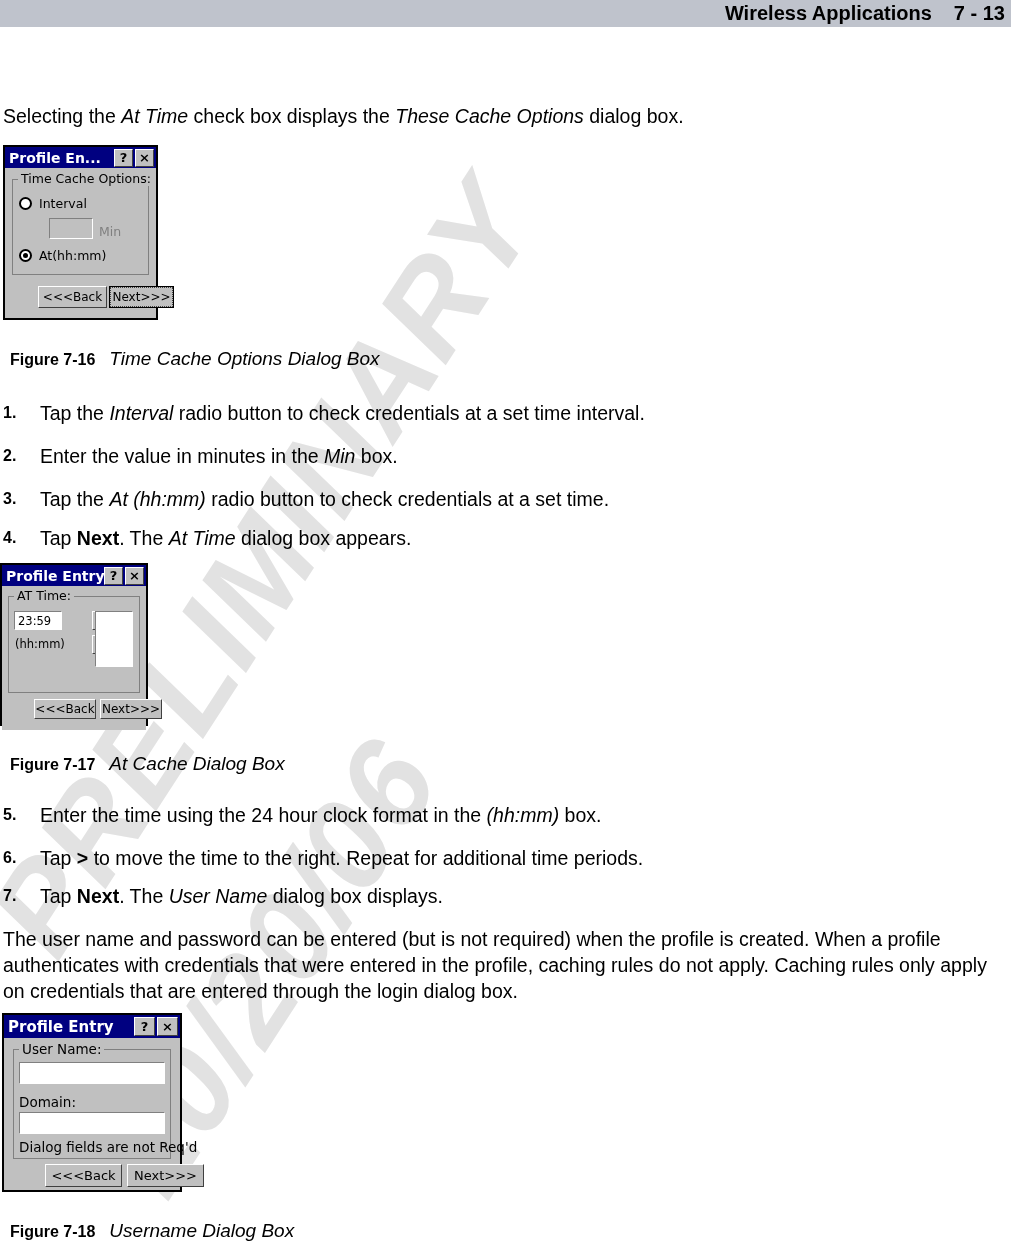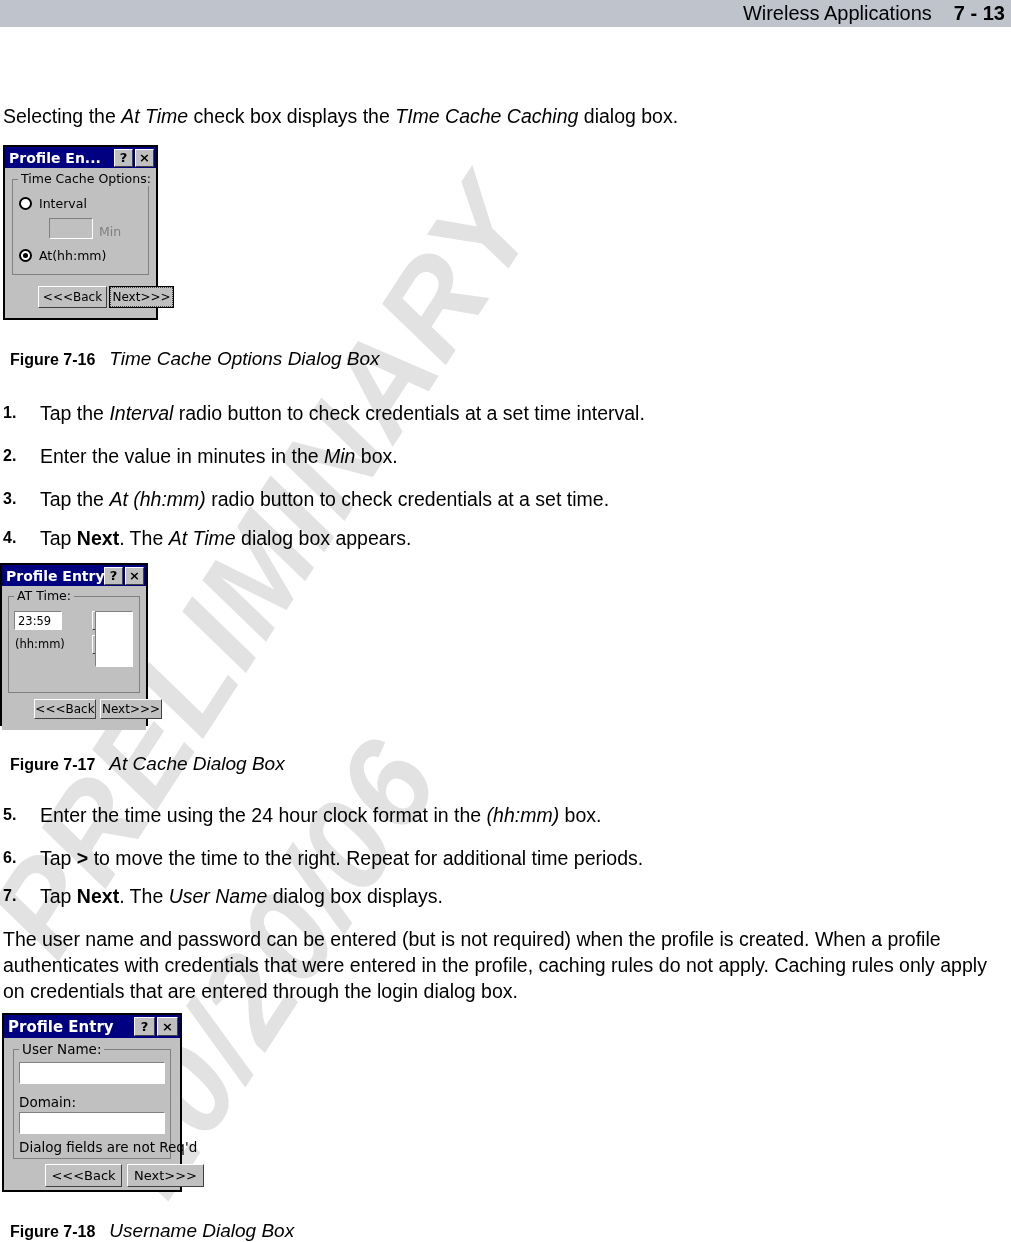--- a/index.html
+++ b/index.html
@@ -62,21 +62,21 @@
   #page-header .hdr-inner {
     position: absolute;
     right: 6px;
     top: 2px;
     display: flex;
     align-items: baseline;
     gap: 22px;
   }
   #header-title {
     font-size: 20px;
-    font-weight: normal;
+    font-weight: bold;
     color: #000;
     font-family: "Liberation Sans", sans-serif;
   }
   #header-pagenum {
     font-size: 20px;
     font-weight: bold;
     color: #000;
     font-family: "Liberation Sans", sans-serif;
   }
 
@@ -309,21 +309,21 @@
 <div id="page-header">
   <div class="hdr-inner">
     <span id="header-title">Wireless Applications</span>
     <span id="header-pagenum">7 - 13</span>
   </div>
 </div>
 
 <div id="content">
 
   <div class="body-para" style="left:3px; top:103px; width:900px;">
-    <span>Selecting the </span><i>At Time</i><span> check box displays the </span><i>TIme Cache Caching</i><span> dialog box.</span>
+    <span>Selecting the </span><i>At Time</i><span> check box displays the </span><i>These Cache Options</i><span> dialog box.</span>
   </div>
 
   <div class="wince-dialog" style="left:3px; top:145px; width:155px; height:175px;">
     <div class="dlg-titlebar">
       <span class="dlg-title-text">Profile En...</span>
       <span class="dlg-titlebtn">?</span>
       <span class="dlg-titlebtn">×</span>
     </div>
     <div class="dlg-body" style="height:150px;">
 

